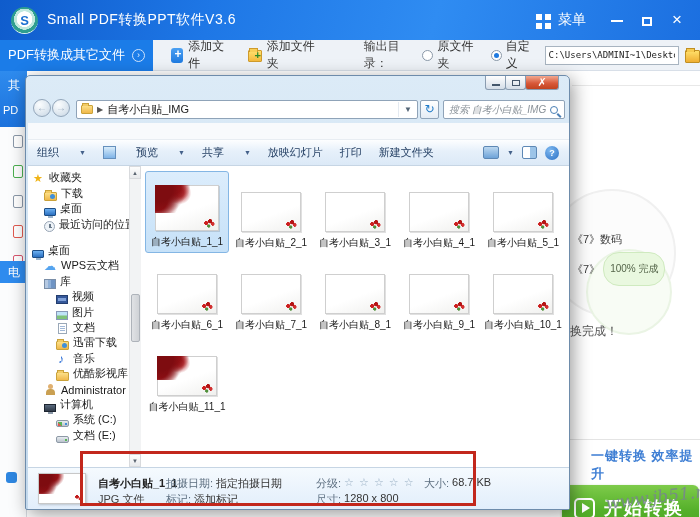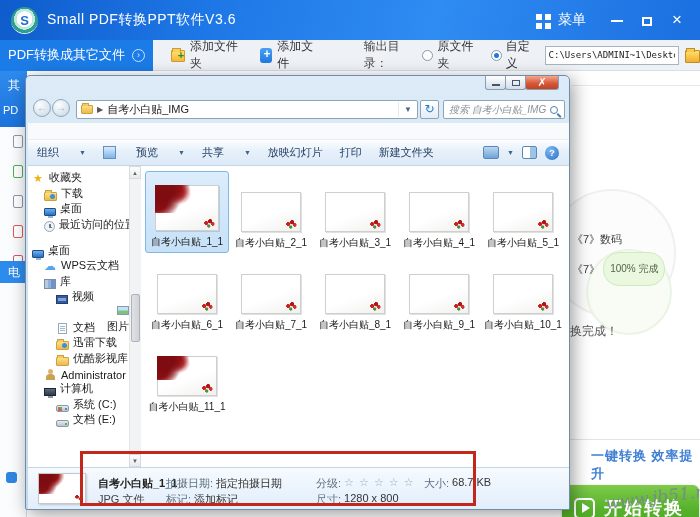--- a/index.html
+++ b/index.html
@@ -243,26 +243,26 @@
     <div class="wc max"><span class="max-g"></span></div>
     <div class="wc cls">×</div>
   </div>
 
   <div class="ribbon">
     <div class="tab">
       <span>PDF转换成其它文件</span>
       <span class="tab-arrow">›</span>
     </div>
     <div class="rbtn">
+      <span class="ri-file"></span>
+      <span>添加文件</span>
+    </div>
+    <div class="rbtn">
       <span class="ri-folder"></span>
       <span>添加文件夹</span>
-    </div>
-    <div class="rbtn">
-      <span class="ri-file"></span>
-      <span>添加文件</span>
     </div>
     <span class="out-label">输出目录：</span>
     <div class="radios">
         <span class="ropt">
     <span class="radio"></span>
     <span>原文件夹</span>
   </span>
         <span class="ropt selected">
     <span class="radio"></span>
     <span>自定义</span>
@@ -414,31 +414,35 @@
     <span>WPS云文档</span>
   </div>
           <div class="snav" style="padding-left: 16px;">
     <span class="ic ic-lib"></span>
     <span>库</span>
   </div>
           <div class="snav" style="padding-left: 28px;">
     <span class="ic ic-video"></span>
     <span>视频</span>
   </div>
-          <div class="snav" style="padding-left: 28px; flex-direction: column;">
+          <div class="snav" style="padding-left: 28px;">
     <span class="ic ic-pic"></span>
     <span>图片</span>
   </div>
           <div class="snav" style="padding-left: 28px;">
     <span class="ic ic-doc"></span>
     <span>文档</span>
   </div>
           <div class="snav" style="padding-left: 28px;">
     <span class="ic ic-folder-dl"></span>
     <span>迅雷下载</span>
+  </div>
+          <div class="snav" style="padding-left: 28px;">
+    <span class="ic ic-music"></span>
+    <span>音乐</span>
   </div>
           <div class="snav" style="padding-left: 28px;">
     <span class="ic ic-folder"></span>
     <span>优酷影视库</span>
   </div>
           <div class="snav" style="padding-left: 16px;">
     <span class="ic ic-user"></span>
     <span>Administrator</span>
   </div>
           <div class="snav" style="padding-left: 16px;">

